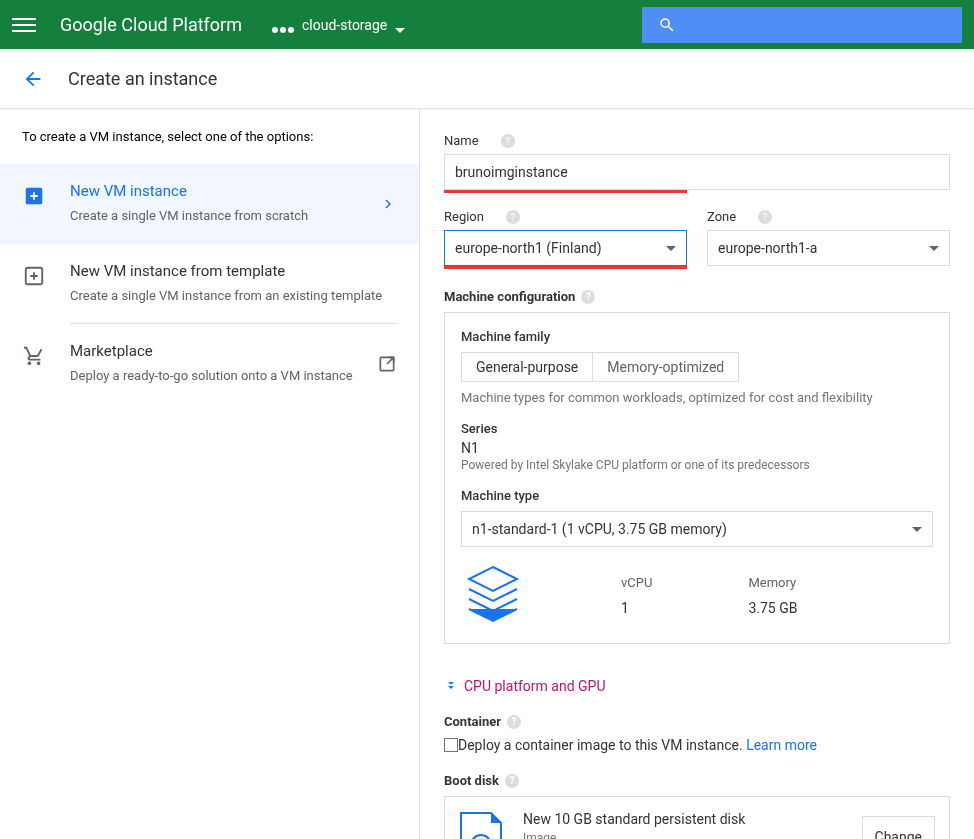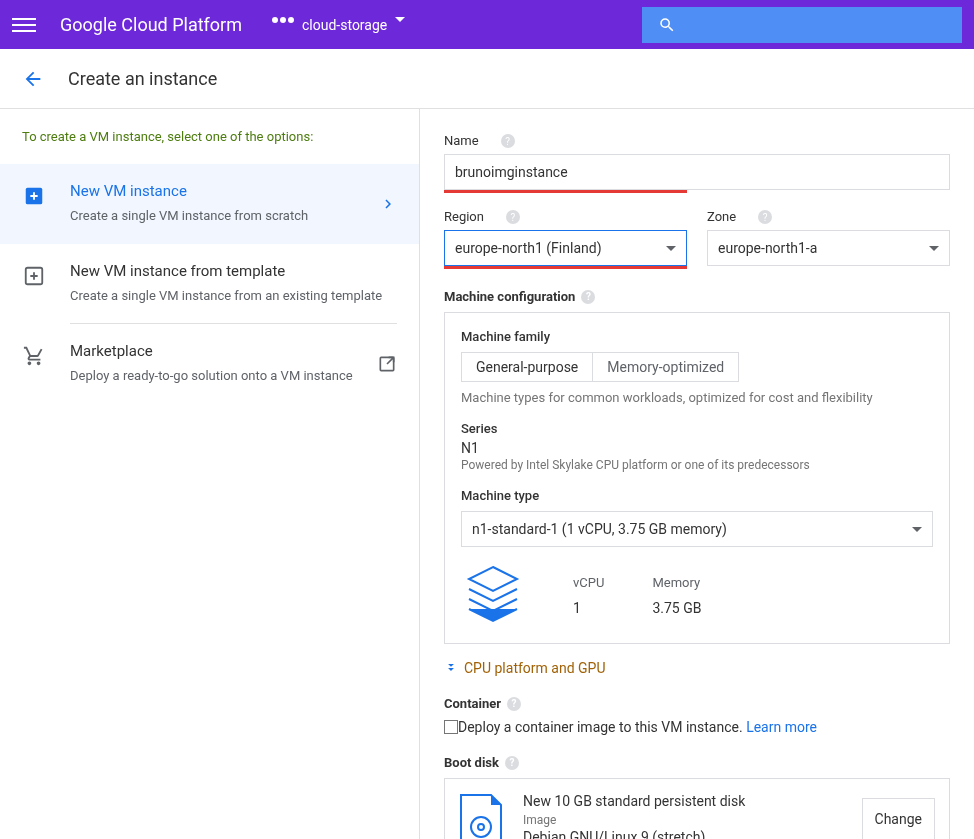--- a/index.html
+++ b/index.html
@@ -1,31 +1,31 @@
 <!DOCTYPE html>
 <html><head>
 <meta charset="utf-8">
 <style>
 *{box-sizing:border-box;margin:0;padding:0;font-family:Roboto,Arial,sans-serif}
 body{width:974px;height:839px;background:#fff;overflow:hidden}
-.topbar{height:49px;background:#6d28d9;display:flex;align-items:center;padding:0 12px;color:#fff}
+.topbar{height:49px;background:#15803d;display:flex;align-items:center;padding:0 12px;color:#fff}
 .menu-icon{width:24px;display:flex;flex-direction:column;gap:4px;cursor:pointer;padding:4px 0}
 .menu-icon span{height:2px;background:#fff}
 .brand{font-size:18px;font-weight:400;margin-left:24px}
-.project{display:flex;align-items:flex-start;margin-left:30px;font-size:14px;gap:8px;cursor:pointer}
+.project{display:flex;align-items:flex-end;margin-left:30px;font-size:14px;gap:8px;cursor:pointer}
 .project-icons{display:flex;gap:2px}
 .project-icons span{width:6px;height:6px;border-radius:50%;background:#fff}
 .project-icons span:first-child{width:6px;height:6px}
 .searchbox{margin-left:auto;width:320px;height:36px;background:#4f8ef5;display:flex;align-items:center;padding:0 16px}
 .searchbox svg{fill:#fff}
 .subhead{height:60px;border-bottom:1px solid #e0e0e0;display:flex;align-items:center;padding:0 22px;gap:24px}
 .page-title{font-size:18px;color:#333}
 .main{display:flex;height:calc(839px - 49px - 60px)}
 .sidebar{width:420px;border-right:1px solid #e0e0e0;padding-top:20px}
-.sidebar-intro{font-size:13px;color:#4d7c0f;padding:0 22px 20px}
+.sidebar-intro{font-size:13px;color:#000000;padding:0 22px 20px}
 .opt{display:flex;align-items:flex-start;padding:18px 22px;gap:24px;cursor:pointer;position:relative}
 .opt.selected{background:#f1f6ff}
 .opt-icon{width:24px;height:24px;flex-shrink:0;margin-top:2px;display:flex;align-items:center;justify-content:center}
 .opt-body{flex:1}
 .opt-title{font-size:15px;color:#333;margin-bottom:6px}
 .opt.selected .opt-title{color:#1a73e8}
 .opt-sub{font-size:13px;color:#5f6368;line-height:1.5}
 .opt-chevron{color:#5f6368;align-self:center}
 .opt-border{border-bottom:1px solid #e0e0e0;margin-left:70px;margin-right:22px}
 .form{flex:1;padding:24px 24px 24px 24px;overflow-y:auto}
@@ -41,25 +41,25 @@
 .section-label{font-size:13px;font-weight:700;color:#333;margin-top:20px;margin-bottom:8px;display:flex;align-items:center;gap:6px}
 .card{border:1px solid #dadce0;padding:16px}
 .mf-label{font-size:13px;font-weight:500;color:#333;margin-bottom:8px}
 .tabs{display:flex;border:1px solid #dadce0;width:fit-content;margin-bottom:8px}
 .tab{padding:6px 14px;font-size:14px;color:#5f6368;cursor:pointer}
 .tab.active{color:#333;border-right:1px solid #dadce0}
 .mf-desc{font-size:13px;color:#757575;margin-bottom:16px}
 .series-label{font-size:13px;font-weight:500;color:#333;margin-bottom:4px}
 .series-val{font-size:14px;color:#333;margin-bottom:2px}
 .series-desc{font-size:12px;color:#757575;margin-bottom:16px}
-.specs{display:flex;align-items:center;gap:48px;margin-top:16px}
+.specs{display:flex;align-items:center;gap:96px;margin-top:16px}
 .spec-icon{width:64px;height:64px}
 .spec-col .sl{font-size:13px;color:#5f6368;margin-bottom:10px}
 .spec-col .sv{font-size:14px;color:#333}
-.expand-link{color:#a16207;font-size:14px;margin-top:16px;display:flex;align-items:center;gap:6px;cursor:pointer}
+.expand-link{color:#be185d;font-size:14px;margin-top:34px;display:flex;align-items:center;gap:6px;cursor:pointer}
 .container-row{display:flex;align-items:center;gap:0;margin-top:6px}
 .checkbox{width:14px;height:14px;border:1px solid #757575}
 .container-text{font-size:14px;color:#333}
 .learn-more{color:#1a73e8}
 .bootdisk-card{border:1px solid #dadce0;padding:14px;display:flex;align-items:center;gap:20px;margin-top:8px}
 .disk-icon{width:44px;height:52px}
 .bootdisk-body{flex:1}
 .bd-title{font-size:14px;color:#333;margin-bottom:4px}
 .bd-sub{font-size:12px;color:#757575;margin-bottom:2px}
 .bd-img{font-size:14px;color:#333}

